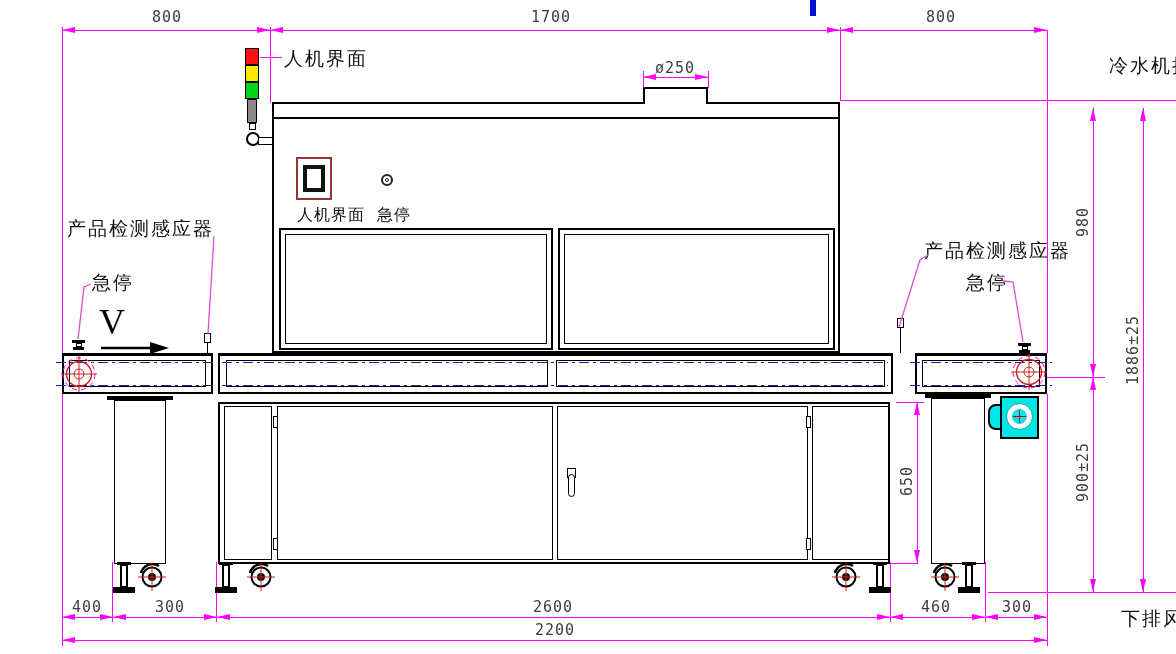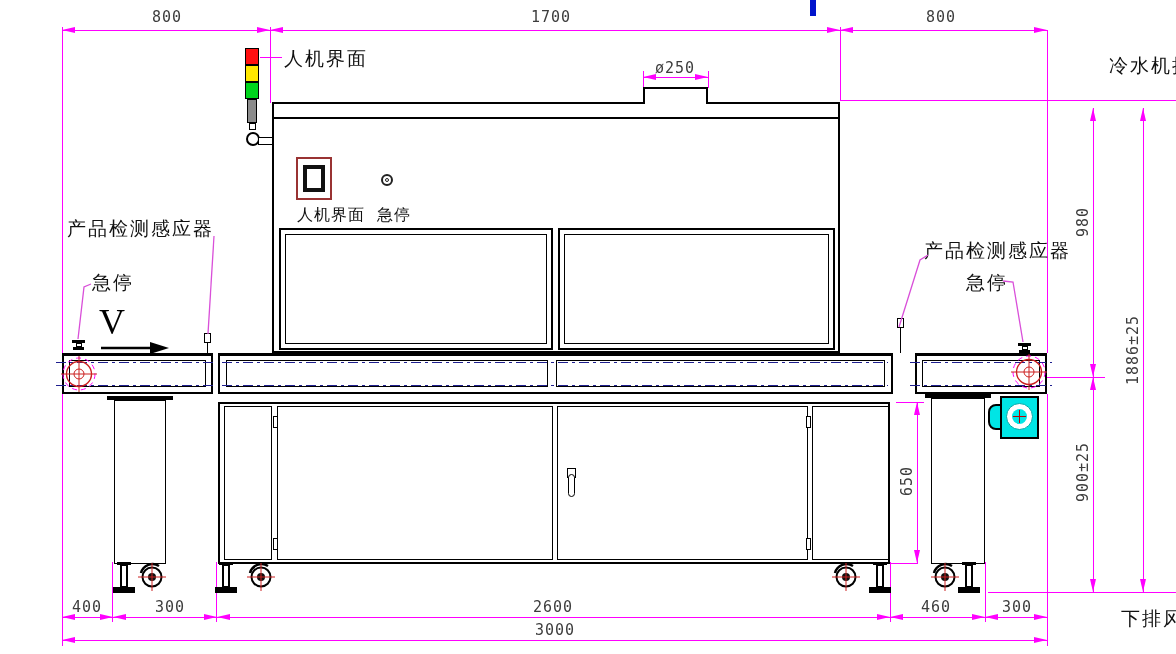--- a/index.html
+++ b/index.html
@@ -201,21 +201,21 @@
 
   <div class="dimtxt" style="left:127px;top:8px;width:80px;">800</div>
   <div class="dimtxt" style="left:511px;top:8px;width:80px;">1700</div>
   <div class="dimtxt" style="left:901px;top:8px;width:80px;">800</div>
   <div class="dimtxt" style="left:635px;top:59px;width:80px;">ø250</div>
   <div class="dimtxt" style="left:47px;top:598px;width:80px;">400</div>
   <div class="dimtxt" style="left:130px;top:598px;width:80px;">300</div>
   <div class="dimtxt" style="left:513px;top:598px;width:80px;">2600</div>
   <div class="dimtxt" style="left:896px;top:598px;width:80px;">460</div>
   <div class="dimtxt" style="left:977px;top:598px;width:80px;">300</div>
-  <div class="dimtxt" style="left:515px;top:621px;width:80px;">3000</div>
+  <div class="dimtxt" style="left:515px;top:621px;width:80px;">2200</div>
   <div class="vtxt" style="left:1060px;top:213px;width:46px;">980</div>
   <div class="vtxt" style="left:1048px;top:463px;width:70px;">900±25</div>
   <div class="vtxt" style="left:1091px;top:341px;width:84px;">1886±25</div>
   <div class="vtxt" style="left:884px;top:472px;width:46px;">650</div>
 
   <svg width="1176" height="654" viewBox="0 0 1176 654">
 
     <g stroke="#D94FD9" stroke-width="1.3" fill="none">
       <polyline points="214,236 208,334"></polyline>
       <polyline points="91,284 84,287 78,339"></polyline>

